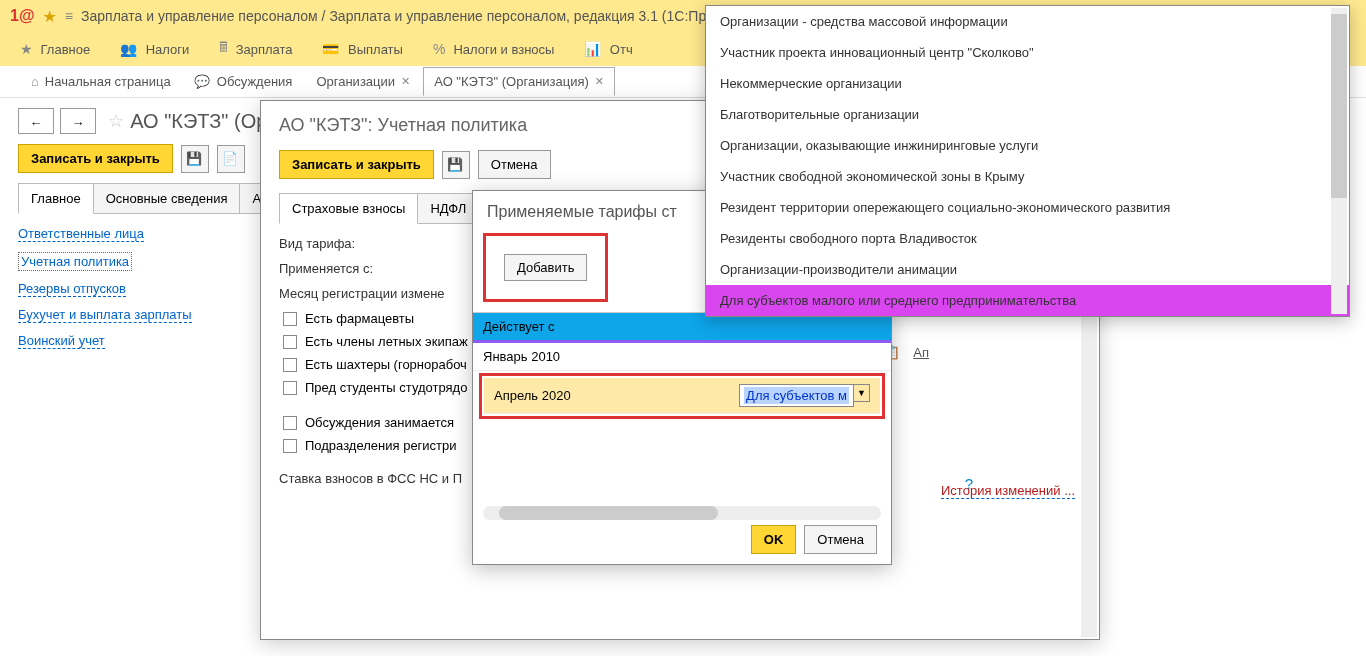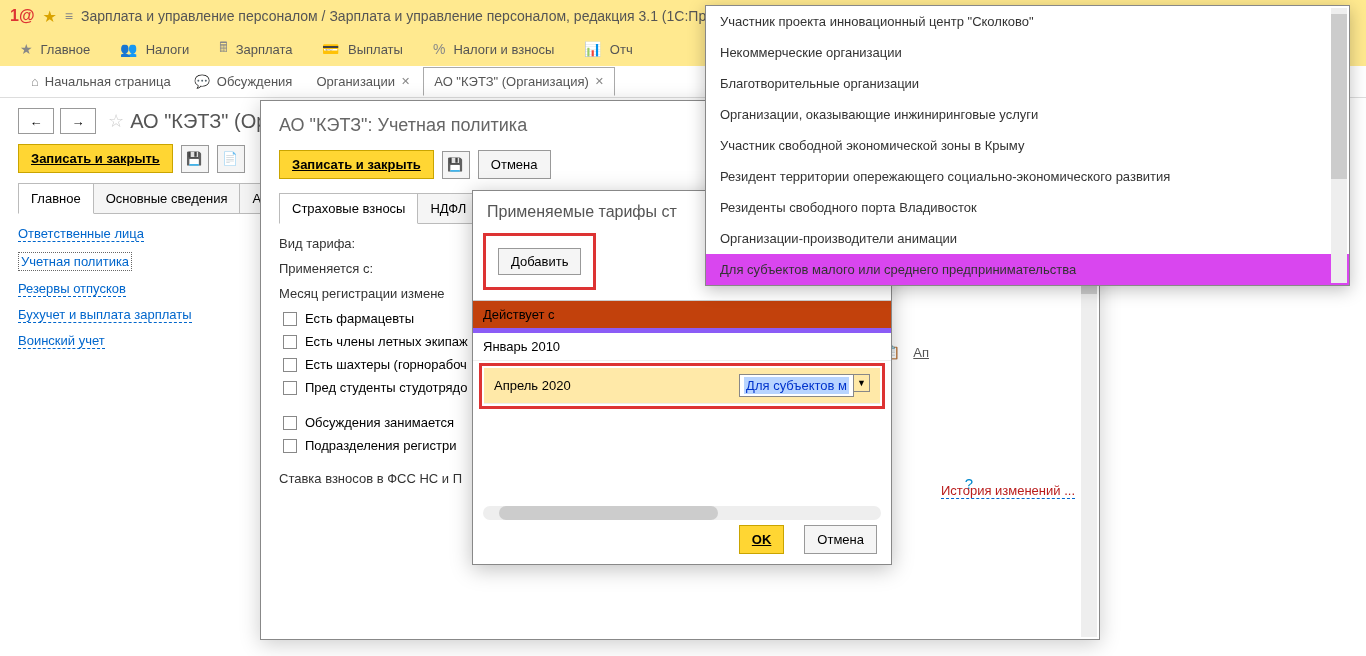--- a/index.html
+++ b/index.html
@@ -22,21 +22,21 @@
 .tab-close { color: #888; font-size: 11px; }
 .tab-icon { color: #888; }
 
 .content { position: relative; padding: 10px 18px; }
 .nav-buttons { display: flex; gap: 6px; margin-bottom: 8px; align-items: center; }
 .nav-btn { width: 36px; height: 26px; border: 1px solid #999; background: #fff; cursor: pointer; display: flex; align-items: center; justify-content: center; }
 .star-fav { color: #ccc; font-size: 18px; margin-left: 6px; }
 .page-title { font-size: 20px; color: #555; }
 
 .action-bar { display: flex; gap: 8px; margin: 10px 0; align-items: center; }
-.btn-yellow { background: #ffd633; border: 1px solid #c9a400; padding: 6px 12px; cursor: pointer; font-weight: bold; text-decoration: underline; }
+.btn-yellow { background: #ffd633; border: 1px solid #c9a400; padding: 6px 12px; cursor: pointer; font-weight: bold; }
 .btn-gray { background: #f5f5f5; border: 1px solid #999; padding: 6px 12px; cursor: pointer; }
 .icon-btn { width: 28px; height: 28px; border: 1px solid #999; background: #f5f5f5; cursor: pointer; display: flex; align-items: center; justify-content: center; }
 
 .form-tabs { display: flex; border-bottom: 1px solid #bbb; }
 .form-tab { padding: 7px 12px; border: 1px solid #bbb; border-bottom: none; background: #f5f5f5; cursor: pointer; margin-right: -1px; }
 .form-tab.active { background: #fff; border-bottom: 1px solid #fff; margin-bottom: -1px; }
 
 .sidebar-links { margin-top: 12px; }
 .sidebar-links a { display: block; color: #0066cc; text-decoration: none; border-bottom: 1px dashed #0066cc; width: fit-content; margin-bottom: 10px; }
 .sidebar-links a.selected { border: 1px dotted #666; padding: 1px 2px; }
@@ -51,31 +51,31 @@
 .chk { width: 14px; height: 14px; border: 1px solid #888; display: inline-block; }
 .stavka-row { margin-top: 18px; }
 .help-icon { color: #0088cc; font-size: 15px; margin-left: 6px; }
 .history-link { color: #b91c1c; text-decoration: none; border-bottom: 1px dashed #0066cc; position: absolute; right: 24px; bottom: 140px; }
 .scrollbar-vert { position: absolute; right: 2px; top: 40px; bottom: 2px; width: 16px; background: #eee; }
 .scroll-thumb { background: #ccc; width: 100%; }
 
 
 .modal2 { position: absolute; left: 472px; top: 190px; width: 420px; height: 375px; background: #fff; border: 1px solid #888; box-shadow: 0 4px 20px rgba(0,0,0,0.25); }
 .modal2-header { font-size: 16px; color: #555; padding: 12px 14px 8px; }
-.red-box-add { border: 3px solid #d33; padding: 12px; display: inline-block; margin: 4px 10px; }
+.red-box-add { border: 3px solid #d33; padding: 18px; display: inline-block; margin: 4px 10px; }
 .red-box-add .btn-gray { border: 1px solid #999; padding: 5px 12px; }
 .table { border-top: 1px solid #ccc; margin: 6px 0 0; }
-.table-header { background: #c2410c; padding: 6px 10px; border-bottom: 5px solid #8b5cf6; }
+.table-header { background: #0ea5e9; padding: 6px 10px; border-bottom: 3px solid #8b5cf6; }
 .table-row { padding: 6px 10px; border-bottom: 1px solid #eee; }
 .table-row-wrap { border: 3px solid #d33; padding: 2px; margin: 2px 6px; }
 .table-row.highlighted { background: #ffe9a8; display: flex; justify-content: space-between; align-items: center; }
 .cell-input { background: #fff; border: 1px solid #888; padding: 2px 4px; display: flex; align-items: center; }
 .cell-value { color: #0033cc; background: #b8d4ff; padding: 1px 2px; }
 .dd-btn { width: 16px; height: 18px; border: 1px solid #888; border-left: none; text-align: center; font-size: 9px; display: flex; align-items: center; justify-content: center; }
-.modal2-footer { position: absolute; bottom: 10px; right: 14px; display: flex; gap: 20px; margin-top: 8px; }
+.modal2-footer { position: absolute; bottom: 10px; right: 14px; display: flex; gap: 8px; margin-top: 8px; }
 .scroll-h { position: absolute; bottom: 44px; left: 10px; right: 10px; height: 14px; background: #eee; border-radius: 7px; }
 .scroll-h-thumb { height: 100%; width: 55%; background: #ccc; border-radius: 7px; margin-left: 4%; }
 .rdate { color:#555; margin-left:4px;text-decoration:underline; }
 
 
 .dropdown { position: absolute; left: 705px; top: 5px; width: 645px; background: #fff; border: 1px solid #888; box-shadow: 0 4px 16px rgba(0,0,0,0.25); z-index: 100; }
 .dropdown-item { padding: 8px 14px; color: #333; cursor: pointer; }
 .dropdown-item.sel { background: #d946ef; }
 .dropdown .scrollbar-vert { top: 2px; }
 </style>
@@ -234,20 +234,21 @@
   <div class="scroll-h">
       <div class="scroll-h-thumb"></div>
     </div>
   <div class="modal2-footer">
     <button class="btn-yellow">OK</button>
     <button class="btn-gray">Отмена</button>
   </div>
 </div>
 
 <div class="dropdown">
+  <div class="dropdown-item">Организации - средства массовой информации</div>
   <div class="dropdown-item">Участник проекта инновационный центр "Сколково"</div>
   <div class="dropdown-item">Некоммерческие организации</div>
   <div class="dropdown-item">Благотворительные организации</div>
   <div class="dropdown-item">Организации, оказывающие инжиниринговые услуги</div>
   <div class="dropdown-item">Участник свободной экономической зоны в Крыму</div>
   <div class="dropdown-item">Резидент территории опережающего социально-экономического развития</div>
   <div class="dropdown-item">Резиденты свободного порта Владивосток</div>
   <div class="dropdown-item">Организации-производители анимации</div>
   <div class="dropdown-item sel">Для субъектов малого или среднего предпринимательства</div>
   <div class="scrollbar-vert">

